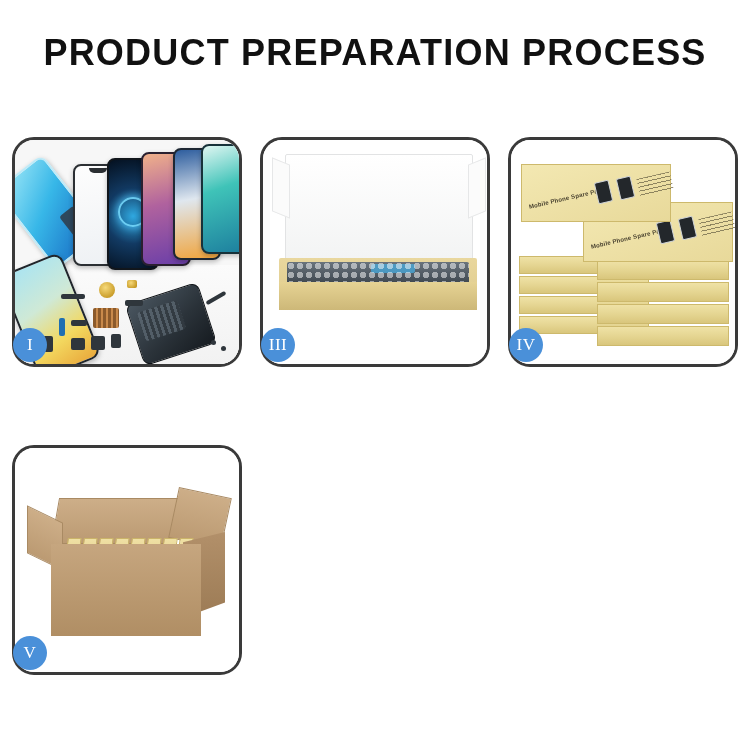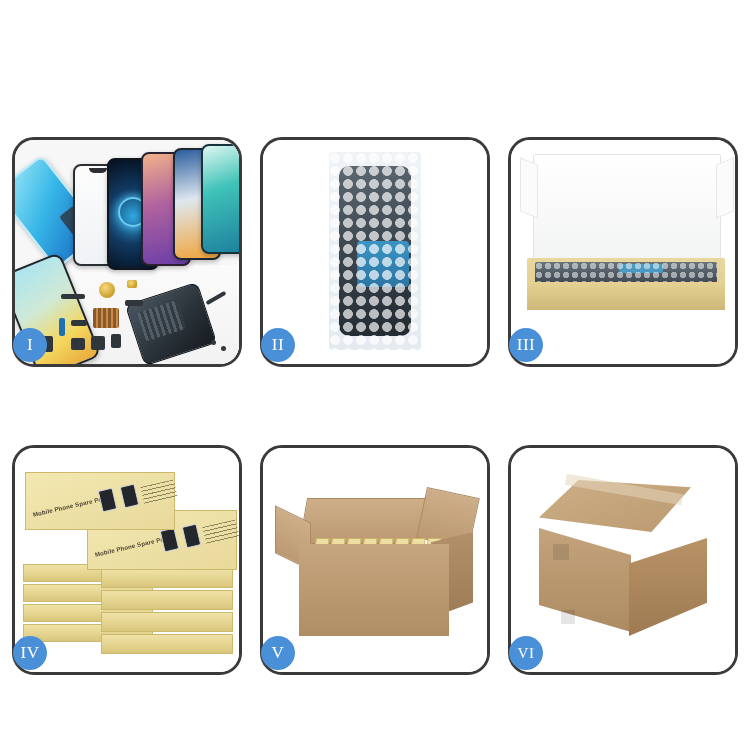--- a/index.html
+++ b/index.html
@@ -301,20 +301,21 @@
     position:absolute; left:54px; top:36px; width:118px; height:11px;
     background: rgba(228,214,188,.55);
     transform: rotate(10deg);
   }
   .tab { position:absolute; background: rgba(0,0,0,.10); border-radius:1px; }
 </style>
 </head>
 <body>
 
 <div id="header">
+  <div id="page-title">PRODUCT PREPARATION PROCESS</div>
 </div>
 
 <div id="panel-grid">
 
   <div class="panel">
     <div class="panel-media scene-parts">
       <div class="floor"></div>
       <div class="scr scr-cyan"></div>
       <div class="scr scr-glass"></div>
       <div class="scr scr-jelly"></div>
@@ -334,31 +335,20 @@
       <div class="bit" style="left:76px;  top:196px; width:14px; height:14px;"></div>
       <div class="bit" style="left:96px;  top:194px; width:10px; height:14px;"></div>
       <div class="bit" style="left:28px;  top:196px; width:10px; height:16px;"></div>
       <div class="bit" style="left:196px; top:200px; width:5px;  height:5px; border-radius:50%;"></div>
       <div class="bit" style="left:206px; top:206px; width:5px;  height:5px; border-radius:50%;"></div>
       <div class="bit" style="left:190px; top:156px; width:22px; height:4px; transform:rotate(-30deg);"></div>
     </div>
     <div class="badge">I</div>
   </div>
 
-  <div class="panel">
-    <div class="panel-media scene-bubble">
-      <div class="bubble-bag">
-        <div class="bubble-inner">
-          <div class="bubble-accent"></div>
-        </div>
-        <div class="bubble-grid"></div>
-      </div>
-    </div>
-    <div class="badge">II</div>
-  </div>
 
   <div class="panel">
     <div class="panel-media scene-box3">
       <div class="lid3"></div>
       <div class="tray3">
         <div class="tray3-contents">
           <div class="tray3-blue"></div>
         </div>
         <div class="tray3-front"></div>
       </div>
@@ -412,25 +402,14 @@
         <div class="filler"></div>
         <div class="filler"></div>
         <div class="filler"></div>
       </div>
       <div class="carton-side"></div>
       <div class="carton-body"></div>
     </div>
     <div class="badge">V</div>
   </div>
 
-  <div class="panel">
-    <div class="panel-media scene-sealed">
-      <div class="sealed-top"></div>
-      <div class="tape"></div>
-      <div class="sealed-front"></div>
-      <div class="sealed-right"></div>
-      <div class="tab" style="left:42px; top:96px; width:16px; height:16px;"></div>
-      <div class="tab" style="left:50px; top:162px; width:14px; height:14px;"></div>
-    </div>
-    <div class="badge wide">VI</div>
-  </div>
 
 </div>
 
 </body></html>

